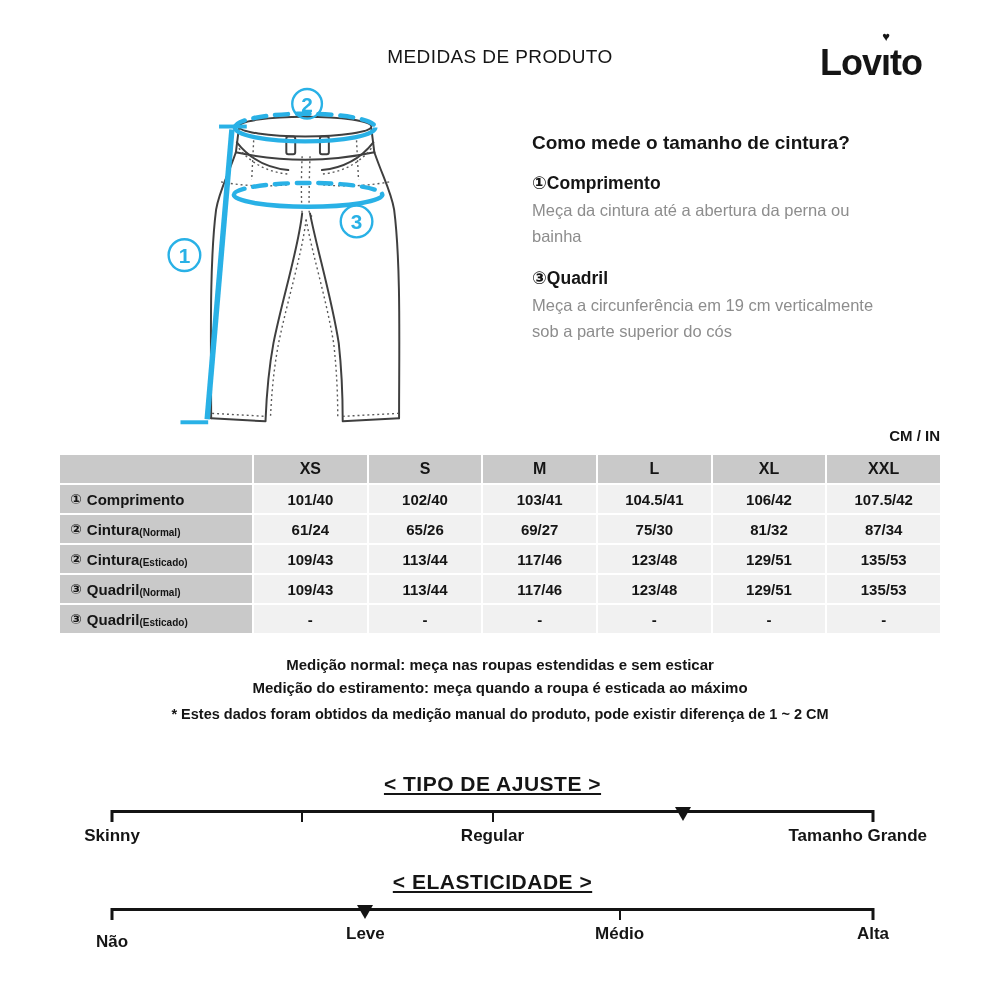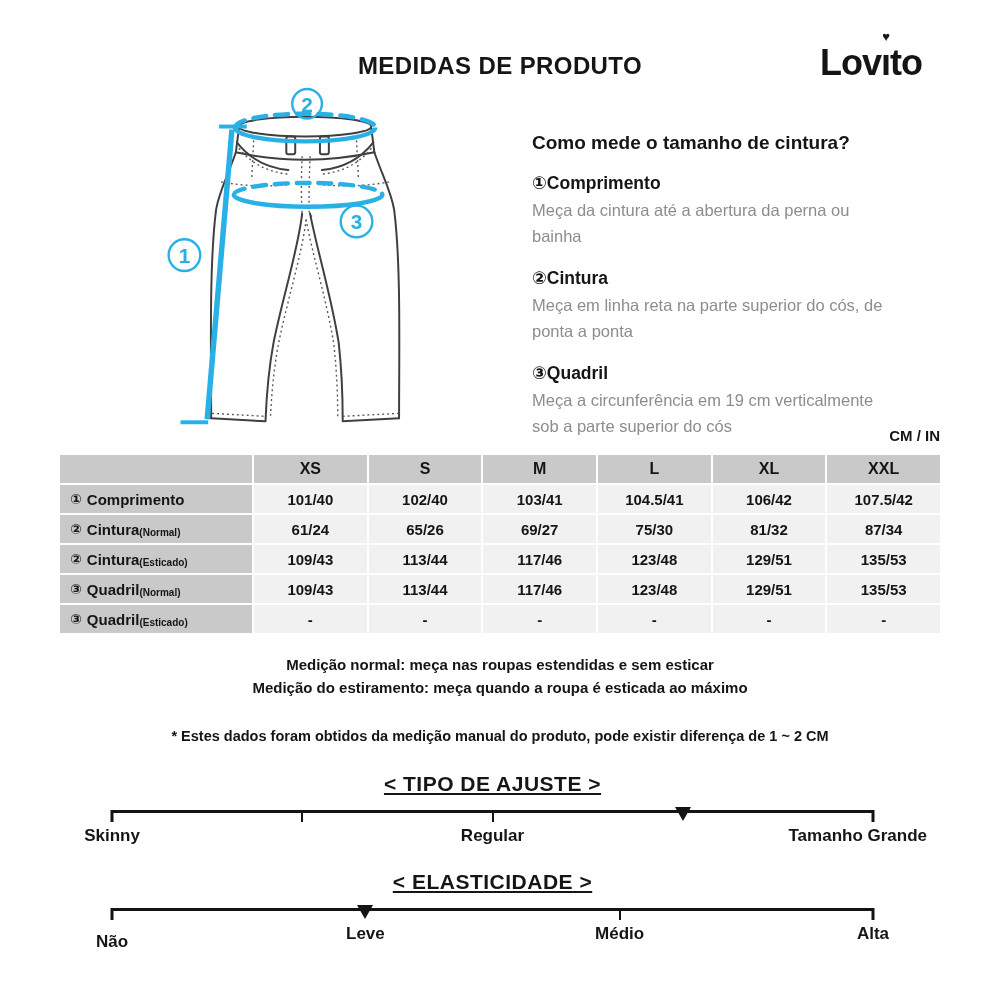--- a/index.html
+++ b/index.html
@@ -8,22 +8,22 @@
     --gray:#8d8d8d;
     --hdr-bg:#c9c9c9;
     --cell-bg:#f1f1f1;
   }
   *{margin:0;padding:0;box-sizing:border-box;}
   html,body{background:#fff;}
   body{font-family:"Liberation Sans","DejaVu Sans",sans-serif;color:var(--ink);}
   .page{position:relative;width:1000px;height:1000px;background:#fff;overflow:hidden;}
 
   
-  .title{position:absolute;top:52px;left:0;width:100%;text-align:center;
-         font-size:24px;font-weight:bold;letter-spacing:0.4px;}
+  .title{position:absolute;top:46px;left:0;width:100%;text-align:center;
+         font-size:19px;font-weight:normal;letter-spacing:0.4px;}
   .brand{position:absolute;top:42px;right:78px;font-size:36px;font-weight:bold;letter-spacing:-1px;}
   .logo-i{position:relative;display:inline-block;}
   .logo-heart{position:absolute;left:50%;top:-12px;transform:translateX(-50%);font-size:13px;line-height:1;}
 
   
   .diagram{position:absolute;left:150px;top:85px;width:330px;height:362px;}
   .diagram svg{width:100%;height:100%;overflow:visible;}
   .outline{stroke:#3f3f3f;fill:none;stroke-width:2;stroke-linecap:round;stroke-linejoin:round;}
   .stitch{stroke:#5a5a5a;fill:none;stroke-width:1.4;stroke-dasharray:2 3;}
   .annotation{stroke:var(--accent);fill:none;}
@@ -46,21 +46,21 @@
   .cell{display:flex;align-items:center;justify-content:center;
         font-size:15px;font-weight:bold;background:var(--cell-bg);}
   .cell.hdr{background:var(--hdr-bg);font-size:16px;}
   .cell.rowlabel{background:var(--hdr-bg);justify-content:flex-start;padding-left:10px;}
   .cnum{font-size:14px;margin-right:5px;}
   .variant{font-size:10px;align-self:flex-end;padding-bottom:5px;}
 
   
   .notes{position:absolute;top:653px;left:0;width:100%;text-align:center;}
   .note-line{font-size:15px;font-weight:bold;line-height:1.55;}
-  .note-disclaimer{font-size:14.5px;font-weight:bold;margin-top:28px;}
+  .note-disclaimer{font-size:14.5px;font-weight:bold;margin-top:6px;}
 
   
   .sliders{position:absolute;left:112px;top:772px;width:761px;text-decoration:underline;}
   .slider + .slider{margin-top:22px;}
   .slider-title{text-align:center;font-size:21px;font-weight:bold;letter-spacing:0.5px;line-height:24px;}
   .track{position:relative;height:3px;background:#141414;margin-top:14px;}
   .tick{position:absolute;top:0;width:2px;height:12px;background:#141414;transform:translateX(-50%);}
   .tick.end{width:3px;}
   .marker{position:absolute;top:-3px;width:0;height:0;transform:translateX(-50%);
           border-left:8px solid transparent;border-right:8px solid transparent;
@@ -141,24 +141,20 @@
       </g>
     </svg>
   </div>
 
   <div class="howto">
     <div class="howto-title">Como mede o tamanho de cintura?</div>
     <div>
         <div>
           <div class="howto-label"><span>①</span>Comprimento</div>
           <div class="howto-desc">Meça da cintura até a abertura da perna ou bainha</div>
-        </div>
-        <div>
-          <div class="howto-label"><span>②</span>Cintura</div>
-          <div class="howto-desc">Meça em linha reta na parte superior do cós, de ponta a ponta</div>
         </div>
         <div>
           <div class="howto-label"><span>③</span>Quadril</div>
           <div class="howto-desc">Meça a circunferência em 19 cm verticalmente sob a parte superior do cós</div>
         </div>
       </div>
   </div>
 
   <div class="unit-label">CM / IN</div>
 

